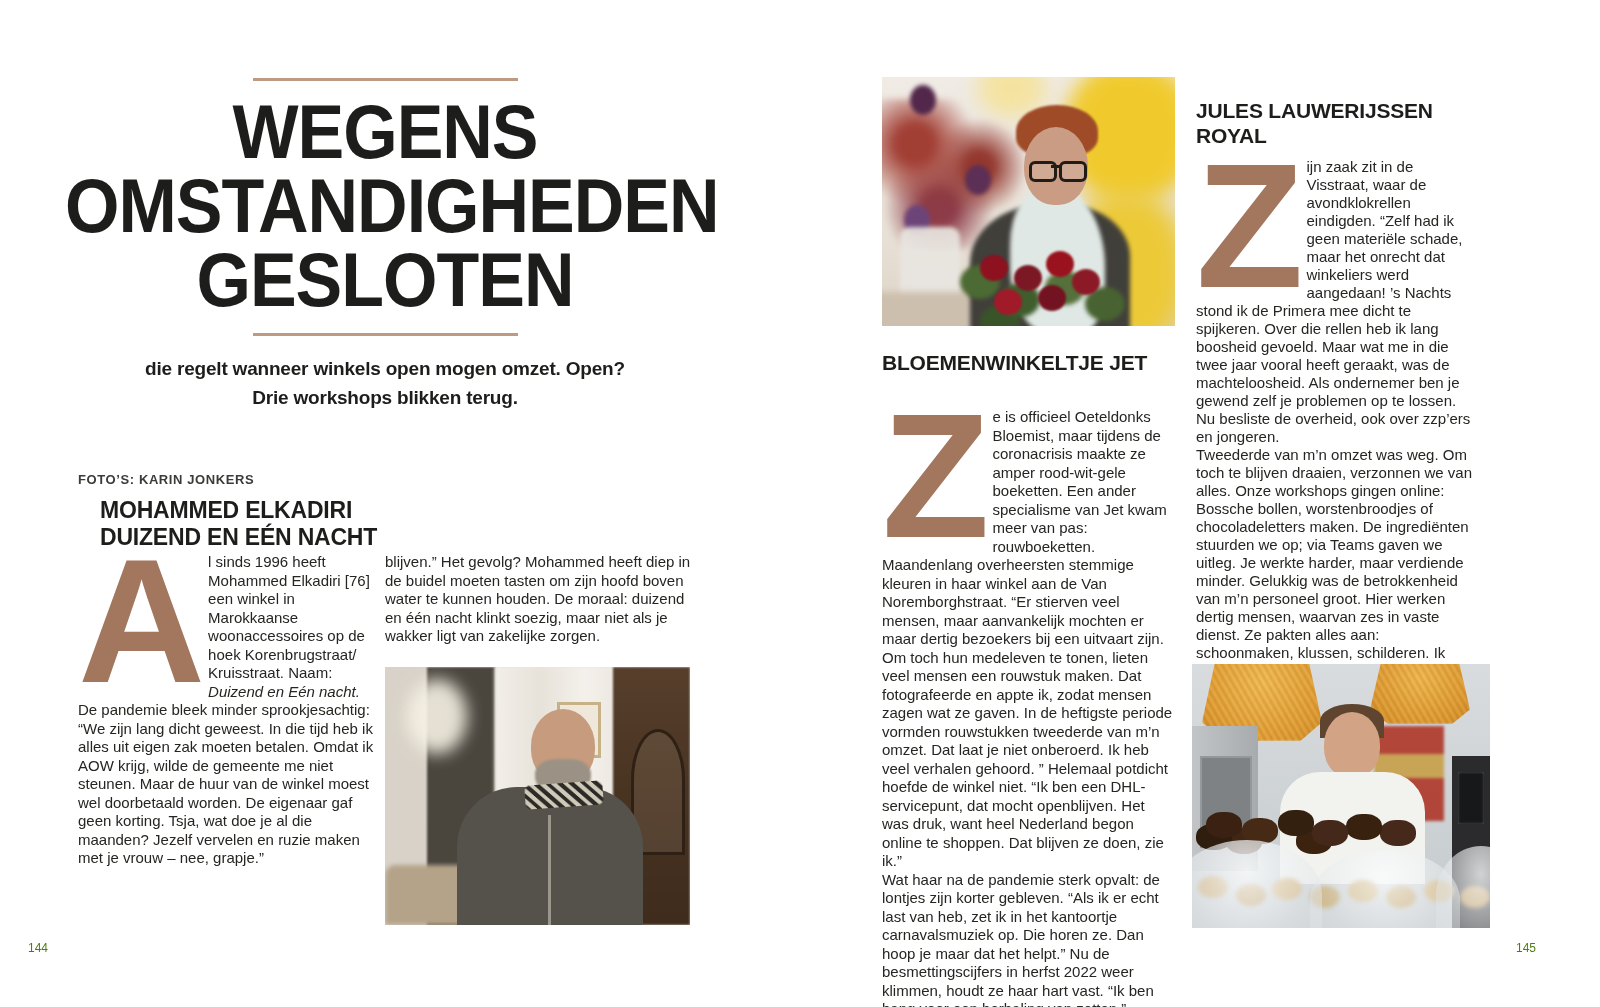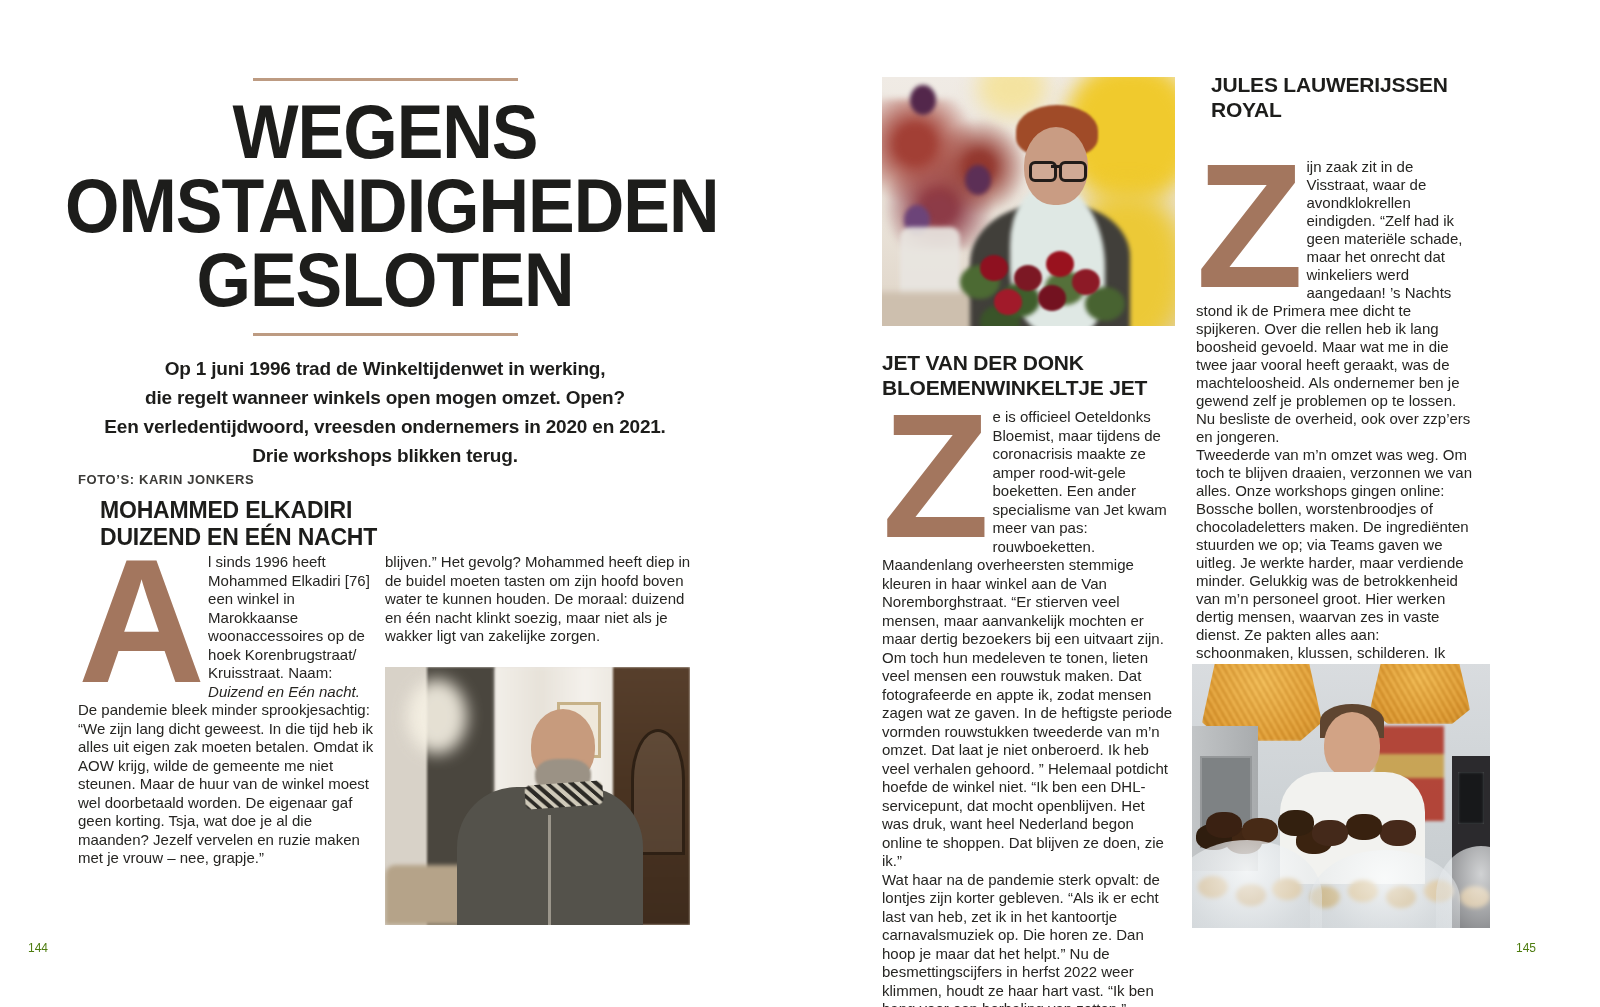--- a/index.html
+++ b/index.html
@@ -20,21 +20,21 @@
   }
   .intro{margin-top:18px;font-weight:bold;font-size:19px;line-height:29px;letter-spacing:-0.2px;}
   .intro-line{white-space:nowrap;}
 
   .credit{left:78px;top:472px;font-size:13px;letter-spacing:.6px;color:#3c3b38;font-weight:bold;}
 
   
   .story-heading{font-weight:bold;letter-spacing:-0.2px;color:#1d1d1b;}
   #heading-mohammed{left:78px;top:497px;font-size:23px;line-height:27px;margin-left:22px;}
   #heading-jet{left:882px;top:350px;font-size:21px;line-height:25px;}
-  #heading-jules{left:1196px;top:72px;font-size:21px;line-height:25px;margin-left:15px;}
+  #heading-jules{left:1196px;top:98px;font-size:21px;line-height:25px;}
 
   
   .body-col{font-size:15px;line-height:18.5px;color:#262522;z-index:1;}
   .body-col p{margin:0;}
   #m-col1{left:78px;top:553px;width:296px;}
   #m-col2{left:385px;top:553px;width:307px;}
   #jet-body{left:882px;top:408px;width:293px;}
   #jules-body{left:1196px;top:158px;width:282px;line-height:18px;}
   .dropcap{
     float:left;font-weight:bold;color:#a3765e;
@@ -115,23 +115,21 @@
 </head>
 <body>
 
 <div class="abs headline-block">
   <div class="rule rule-top"></div>
   <div class="hl-line">WEGENS</div>
   <div class="hl-line">OMSTANDIGHEDEN</div>
   <div class="hl-line">GESLOTEN</div>
   <div class="rule rule-bottom"></div>
   <div class="intro">
-    <div class="intro-line">Op 1 juni 1996 trad de Winkeltijdenwet in werking,</div>
     <div class="intro-line">die regelt wanneer winkels open mogen omzet. Open?</div>
-    <div class="intro-line">Een verledentijdwoord, vreesden ondernemers in 2020 en 2021.</div>
     <div class="intro-line">Drie workshops blikken terug.</div>
   </div>
 </div>
 
 <div class="abs credit">FOTO’S: KARIN JONKERS</div>
 
 <div class="abs story-heading" id="heading-mohammed">
   <div>MOHAMMED ELKADIRI</div>
   <div>DUIZEND EN EÉN NACHT</div>
 </div>
@@ -175,21 +173,20 @@
   <div class="j-hair"></div>
   <div class="j-face"></div>
   <div class="j-lens-l"></div>
   <div class="j-lens-r"></div>
   <div class="j-bridge"></div>
   <div class="j-greens"></div>
   <div class="j-roses"></div>
 </div>
 
 <div class="abs story-heading" id="heading-jet">
-  <div>JET VAN DER DONK</div>
   <div>BLOEMENWINKELTJE JET</div>
 </div>
 
 <div class="abs body-col" id="jet-body">
   <p>
     <span class="dropcap">Z</span><span>e is officieel Oeteldonks Bloemist, maar tijdens de coronacrisis maakte ze amper rood-wit-gele boeketten. Een ander specialisme van Jet kwam meer van pas: rouwboeketten. Maandenlang overheersten stemmige kleuren in haar winkel aan de Van Noremborghstraat. “Er stierven veel mensen, maar aanvankelijk mochten er maar dertig bezoekers bij een uitvaart zijn. Om toch hun medeleven te tonen, lieten veel mensen een rouwstuk maken. Dat fotografeerde en appte ik, zodat mensen zagen wat ze gaven. In de heftigste periode vormden rouwstukken tweederde van m’n omzet. Dat laat je niet onberoerd. Ik heb veel verhalen gehoord. ” Helemaal potdicht hoefde de winkel niet. “Ik ben een DHL-servicepunt, dat mocht openblijven. Het was druk, want heel Nederland begon online te shoppen. Dat blijven ze doen, zie ik.”</span>
   </p>
   <p>Wat haar na de pandemie sterk opvalt: de lontjes zijn korter gebleven. “Als ik er echt last van heb, zet ik in het kantoortje carnavalsmuziek op. Die horen ze. Dan hoop je maar dat het helpt.” Nu de besmettingscijfers in herfst 2022 weer klimmen, houdt ze haar hart vast. “Ik ben bang voor een herhaling van zetten.”</p>
 </div>
 

